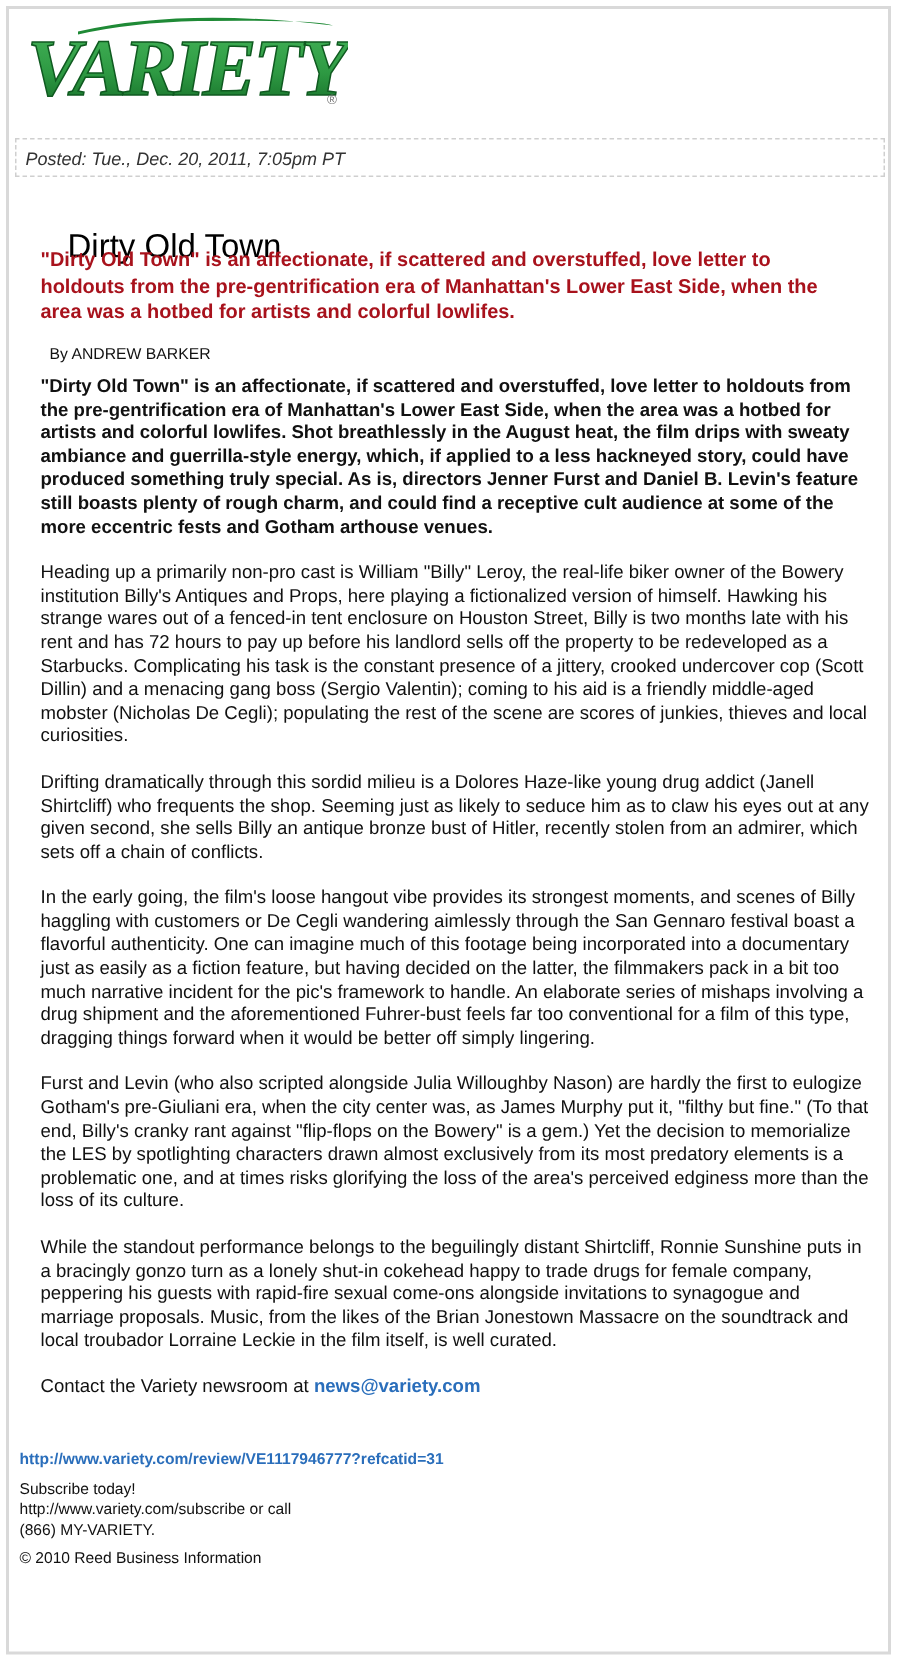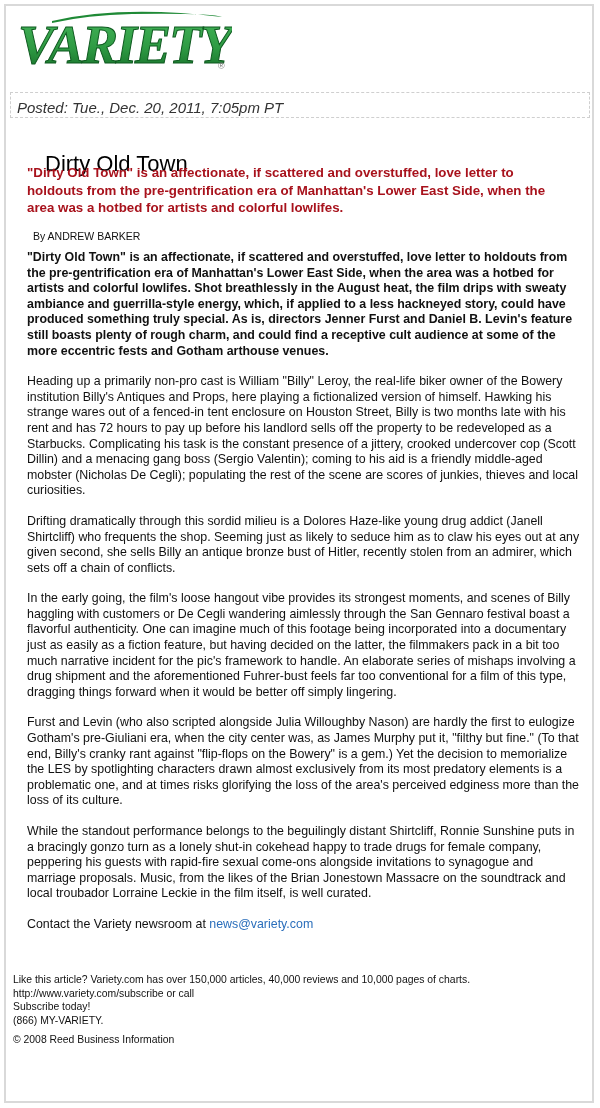--- a/index.html
+++ b/index.html
@@ -10,21 +10,21 @@
     .frame {
       position: absolute; left: 4px; top: 4px; width: 590px; height: 1099px;
       border: 2px solid #d9d9d9; box-sizing: border-box;
     }
     .logo {
       position: absolute; left: 12px; top: 1px; width: 220px; height: 72px;
     }
     .posted {
       position: absolute; left: 10px; top: 92px; width: 580px; height: 26px;
       border: 1px dashed #cfcfcf; box-sizing: border-box;
-      font-size: 15px; font-style: italic; color: #333;
+      font-size: 12px; font-style: italic; color: #333;
       padding: 6px 0 0 6px;
     }
     .title {
       position: absolute; left: 27px; top: 133px; margin: 18px;
       font-size: 22px; font-weight: normal; color: #000;
       letter-spacing: 0;
     }
     .deck {
       position: absolute; left: 27px; top: 164px; width: 545px; margin: 0;
       font-size: 13.3px; font-weight: bold; color: #a8121c; line-height: 17.5px;
@@ -32,21 +32,21 @@
     .byline {
       position: absolute; left: 33px; top: 230px; font-size: 10.5px; color: #111;
     }
     .body {
       position: absolute; left: 27px; top: 250px; width: 555px;
       font-size: 12.4px; line-height: 15.6px; color: #111;
     }
     .body p { margin: 0 0 15px 0; }
     .body p.lead { font-weight: bold; }
     .contact { margin-top: 0; }
-    .link { color: #2a6ebb; text-decoration: none; }
+    .link { color: #2a6ebb; text-decoration: none; font-weight: bold; }
     .footer {
       position: absolute; left: 13px; top: 967px; width: 575px;
       font-size: 10.4px; line-height: 13.6px; color: #111;
     }
     .footer .blk { margin-bottom: 6px; }
   </style>
 </head>
 <body>
 
 <div class="frame"></div>
@@ -79,23 +79,23 @@
   <p>Heading up a primarily non-pro cast is William "Billy" Leroy, the real-life biker owner of the Bowery institution Billy's Antiques and Props, here playing a fictionalized version of himself. Hawking his strange wares out of a fenced-in tent enclosure on Houston Street, Billy is two months late with his rent and has 72 hours to pay up before his landlord sells off the property to be redeveloped as a Starbucks. Complicating his task is the constant presence of a jittery, crooked undercover cop (Scott Dillin) and a menacing gang boss (Sergio Valentin); coming to his aid is a friendly middle-aged mobster (Nicholas De Cegli); populating the rest of the scene are scores of junkies, thieves and local curiosities.</p>
   <p>Drifting dramatically through this sordid milieu is a Dolores Haze-like young drug addict (Janell Shirtcliff) who frequents the shop. Seeming just as likely to seduce him as to claw his eyes out at any given second, she sells Billy an antique bronze bust of Hitler, recently stolen from an admirer, which sets off a chain of conflicts.</p>
   <p>In the early going, the film's loose hangout vibe provides its strongest moments, and scenes of Billy haggling with customers or De Cegli wandering aimlessly through the San Gennaro festival boast a flavorful authenticity. One can imagine much of this footage being incorporated into a documentary just as easily as a fiction feature, but having decided on the latter, the filmmakers pack in a bit too much narrative incident for the pic's framework to handle. An elaborate series of mishaps involving a drug shipment and the aforementioned Fuhrer-bust feels far too conventional for a film of this type, dragging things forward when it would be better off simply lingering.</p>
   <p>Furst and Levin (who also scripted alongside Julia Willoughby Nason) are hardly the first to eulogize Gotham's pre-Giuliani era, when the city center was, as James Murphy put it, "filthy but fine." (To that end, Billy's cranky rant against "flip-flops on the Bowery" is a gem.) Yet the decision to memorialize the LES by spotlighting characters drawn almost exclusively from its most predatory elements is a problematic one, and at times risks glorifying the loss of the area's perceived edginess more than the loss of its culture.</p>
   <p>While the standout performance belongs to the beguilingly distant Shirtcliff, Ronnie Sunshine puts in a bracingly gonzo turn as a lonely shut-in cokehead happy to trade drugs for female company, peppering his guests with rapid-fire sexual come-ons alongside invitations to synagogue and marriage proposals. Music, from the likes of the Brian Jonestown Massacre on the soundtrack and local troubador Lorraine Leckie in the film itself, is well curated.</p>
   <p class="contact"><span>Contact the Variety newsroom at </span><a class="link">news@variety.com</a></p>
 </div>
 
 <div class="footer">
   <div class="blk">
+    <a class="link">http://www.variety.com/review/VE1117946777?refcatid=31</a>
   </div>
   <div class="blk">
-    <div>Like this article? Variety.com has over 150,000 articles, 40,000 reviews and 10,000 pages of charts.</div>
+    <div>Subscribe today!</div>
     <div>http://www.variety.com/subscribe or call</div>
-    <div>Subscribe today!</div>
     <div>(866) MY-VARIETY.</div>
   </div>
   <div class="blk">
-    <div>© 2008 Reed Business Information</div>
+    <div>© 2010 Reed Business Information</div>
   </div>
 </div>
 
 </body></html>

